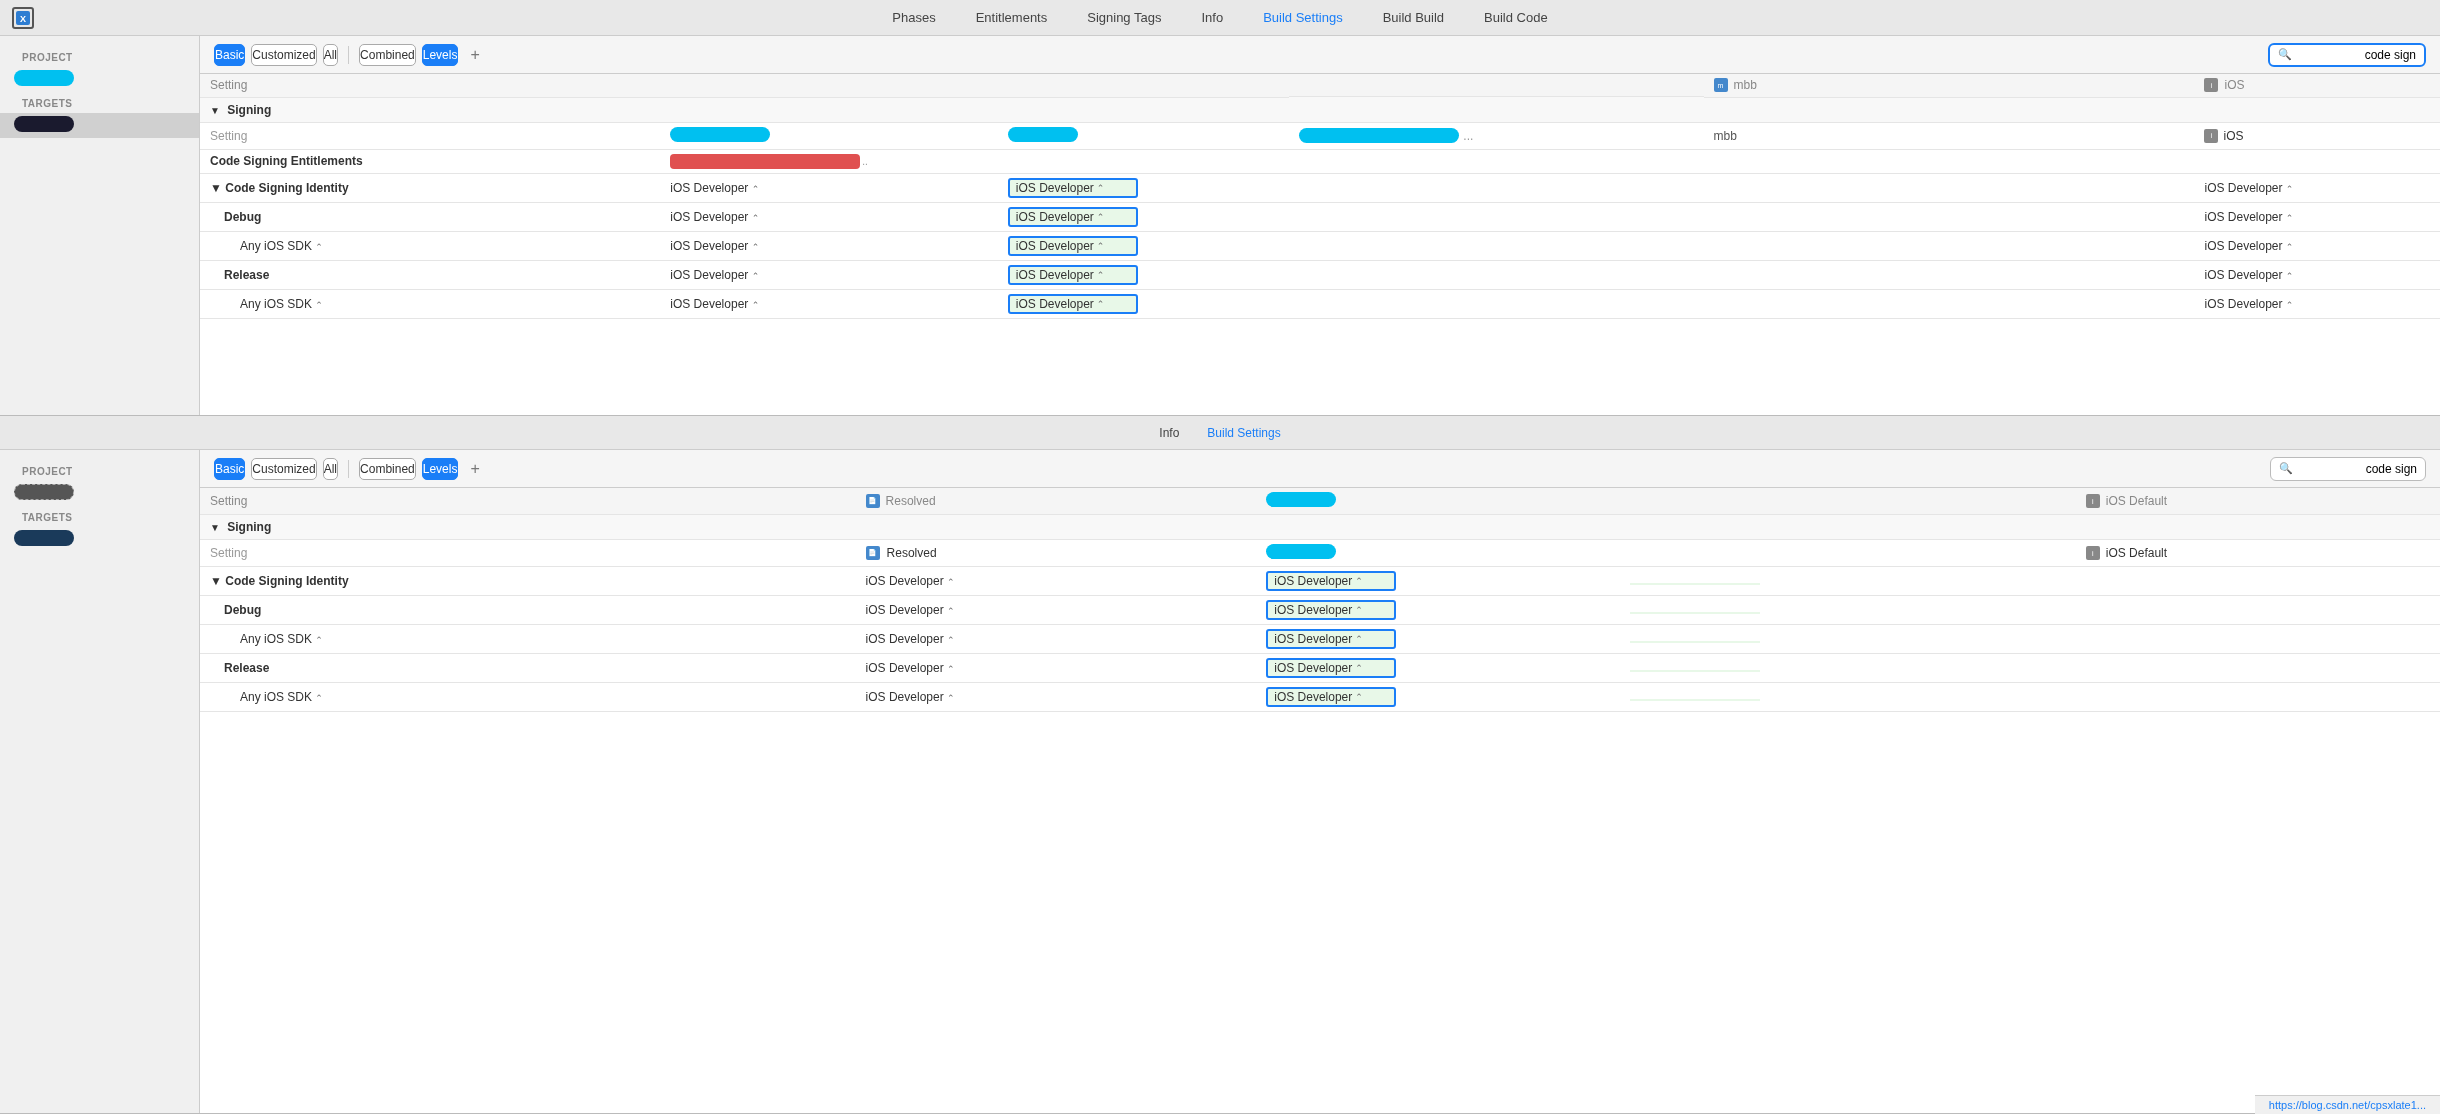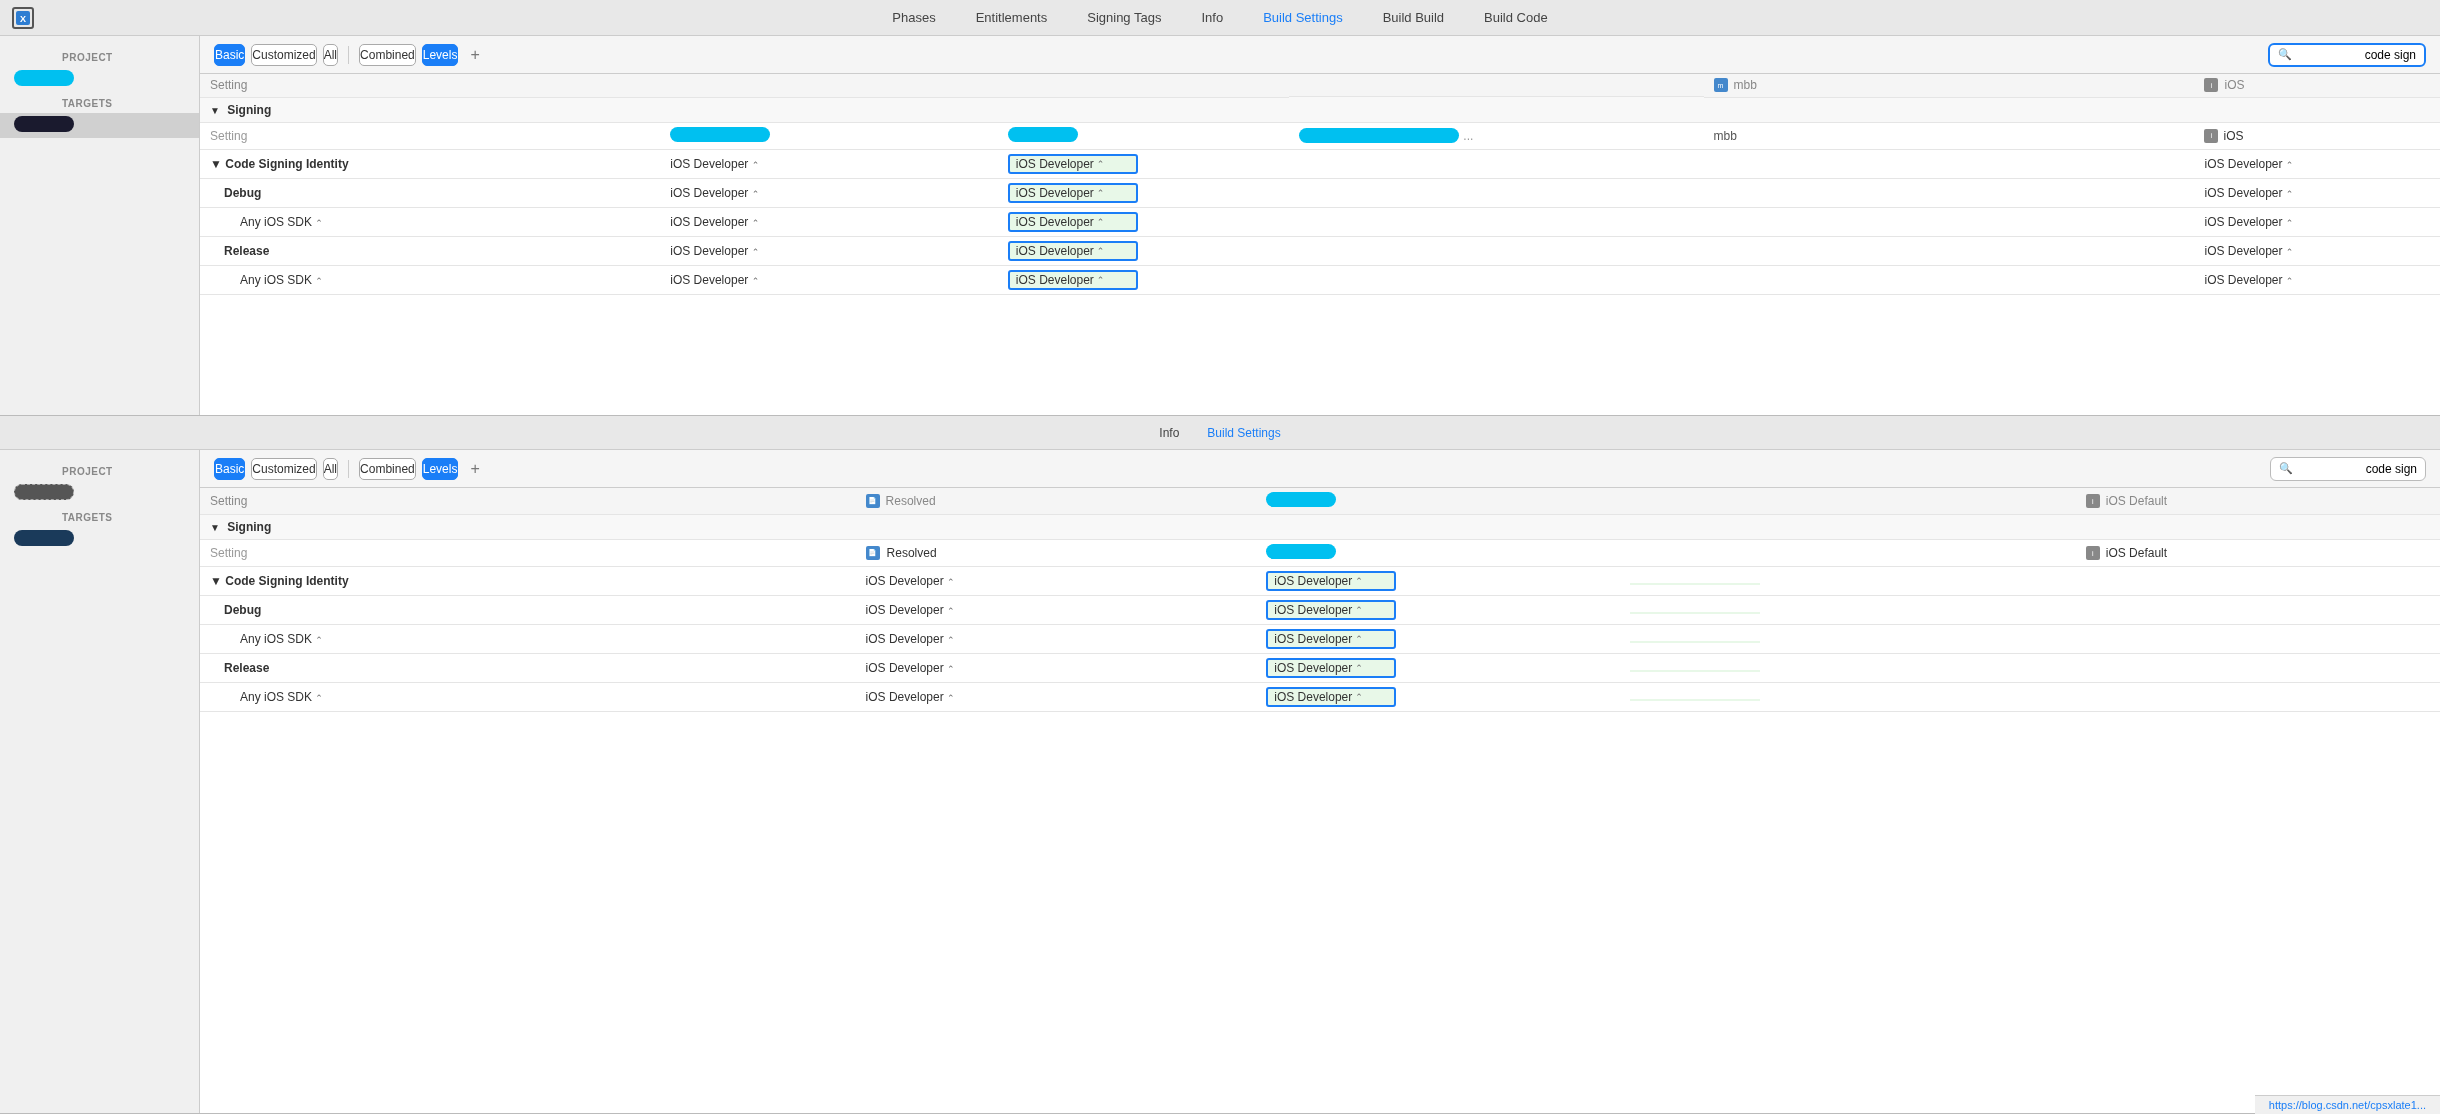--- a/index.html
+++ b/index.html
@@ -73,23 +73,22 @@
       width: 200px;
       background: #f0f0f0;
       border-right: 1px solid #ccc;
       padding: 10px 0;
       flex-shrink: 0;
     }
     .sidebar-section-label {
       font-size: 10px;
       font-weight: 700;
       color: #888;
-      padding: 6px 14px 4px;
+      padding: 6px 22px 4px;
       letter-spacing: 0.5px;
-      margin-left: 48px;
     }
     .sidebar-item {
       padding: 3px 14px;
       cursor: pointer;
     }
     .sidebar-item.selected {
       background: #d0d0d0;
     }
     .sidebar-pill {
       display: inline-block;
@@ -430,20 +429,33 @@
                 <td style="color:#555;">mbb</td>
                 <td></td>
                 <td>
                   <div style="display:flex;align-items:center;gap:2px;">
                     <span class="ios-icon">i</span>
                     <span>iOS</span>
                   </div>
                 </td>
               </tr>
 
+              <tr>
+                <td style="font-weight:600;">Code Signing Entitlements</td>
+                <td colspan="2">
+                  <div style="display:flex;align-items:center;gap:2px;">
+                    <span class="cell-red-pill"></span>
+                    <span style="font-size:10px;color:#999;">..</span>
+                  </div>
+                </td>
+                <td></td>
+                <td></td>
+                <td></td>
+                <td></td>
+              </tr>
 
               <tr>
                 <td style="font-weight:600;">
                   <span class="triangle">▼</span>
                   <span>Code Signing Identity</span>
                 </td>
                 <td>
                   <span>iOS Developer</span> <span class="chevron">⌃</span>
                 </td>
                 <td>

